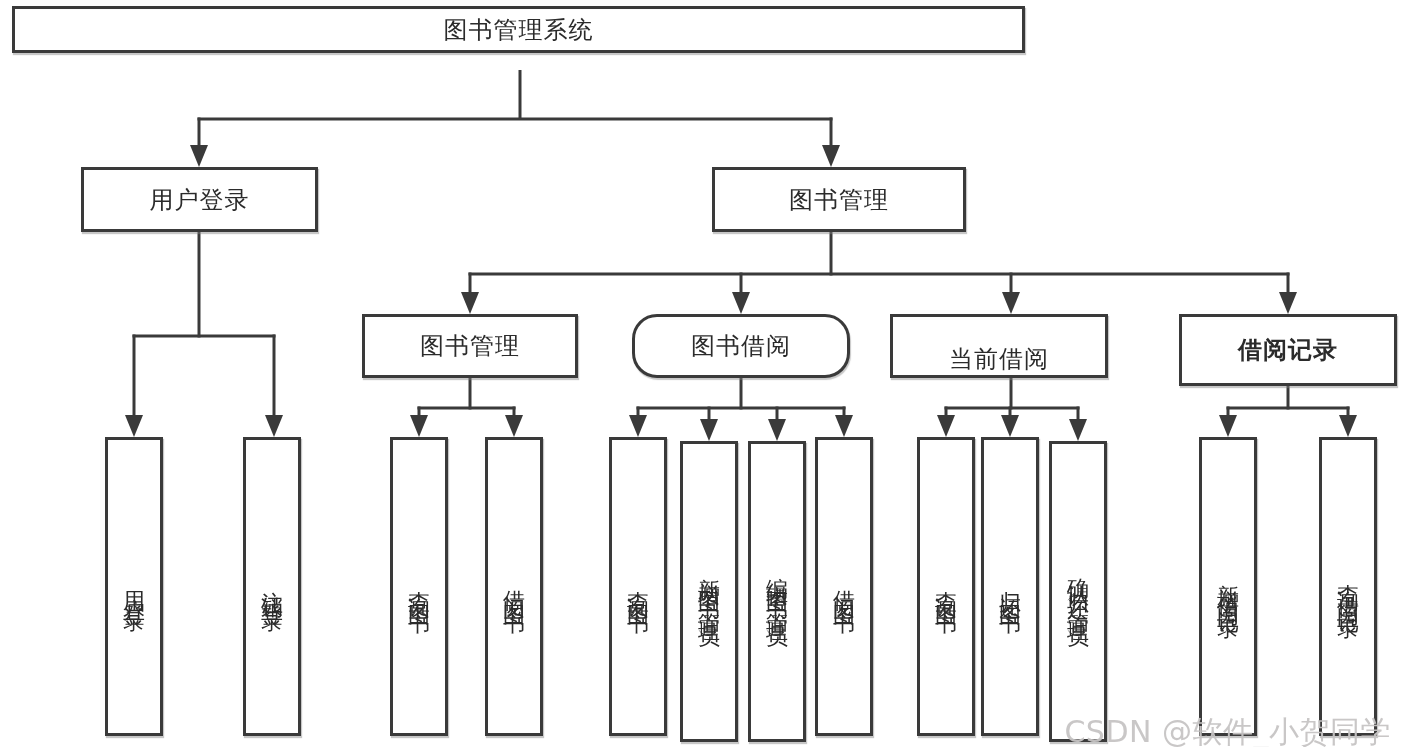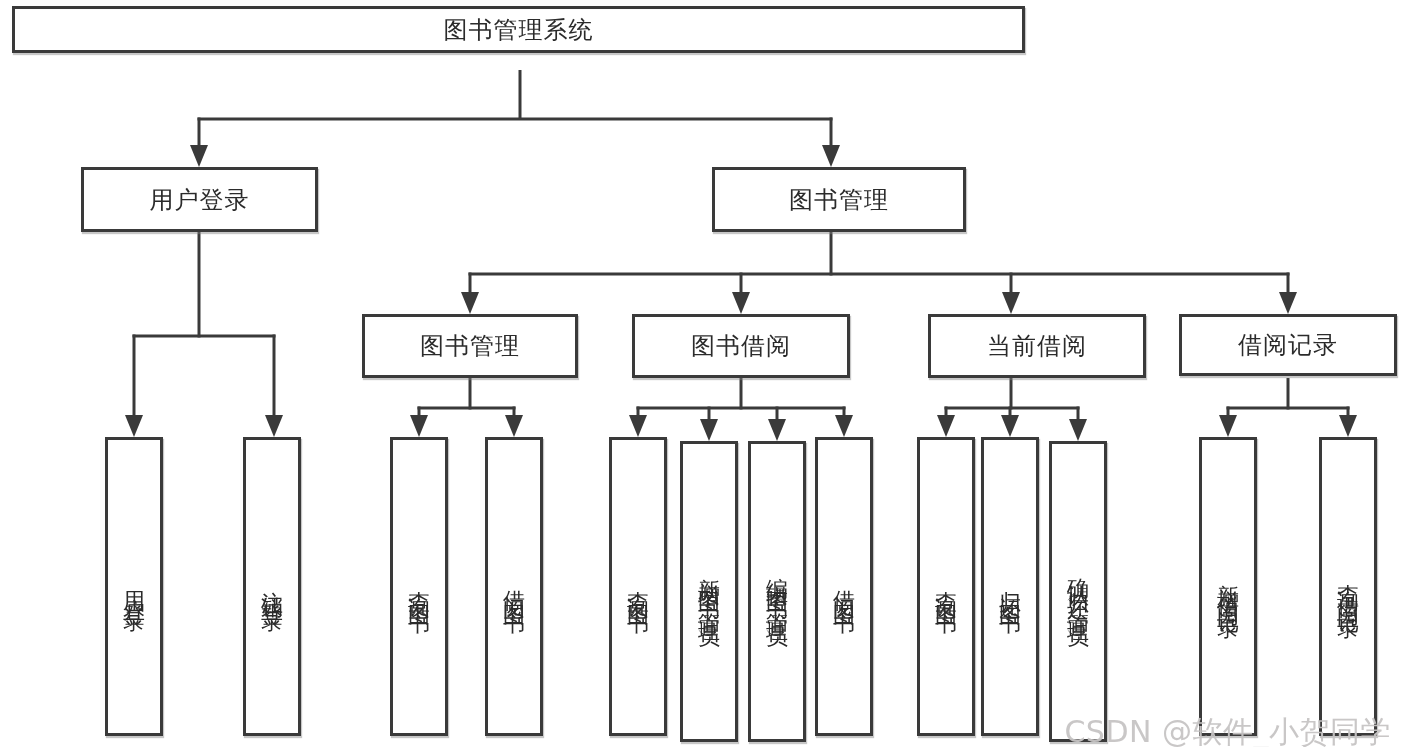--- a/index.html
+++ b/index.html
@@ -136,27 +136,27 @@
   <div class="box" style="left:81px;top:167px;width:237px;height:65px;">
     <span class="hlabel">用户登录</span>
   </div>
   <div class="box" style="left:712px;top:167px;width:254px;height:65px;">
     <span class="hlabel">图书管理</span>
   </div>
 
   <div class="box" style="left:362px;top:314px;width:216px;height:64px;">
     <span class="hlabel">图书管理</span>
   </div>
-  <div class="box" style="left:632px;top:314px;width:218px;height:64px;">
+  <div class="box" style="left:632px;top:314px;width:218px;height:64px;border-radius:25px;">
     <span class="hlabel">图书借阅</span>
   </div>
-  <div class="box" style="left:928px;top:314px;width:218px;height:64px;">
+  <div class="box" style="left:890px;top:314px;width:218px;height:64px;align-items:flex-end;">
     <span class="hlabel">当前借阅</span>
   </div>
-  <div class="box" style="left:1179px;top:314px;width:218px;height:62px;">
+  <div class="box" style="left:1179px;top:314px;width:218px;height:72px;font-weight:bold;">
     <span class="hlabel">借阅记录</span>
   </div>
 
   <div class="box vbox" style="left:105px;top:437px;width:58px;height:299px;">
     <span class="vlabel">用户登录</span>
   </div>
   <div class="box vbox" style="left:243px;top:437px;width:58px;height:299px;">
     <span class="vlabel">注销登录</span>
   </div>
 

